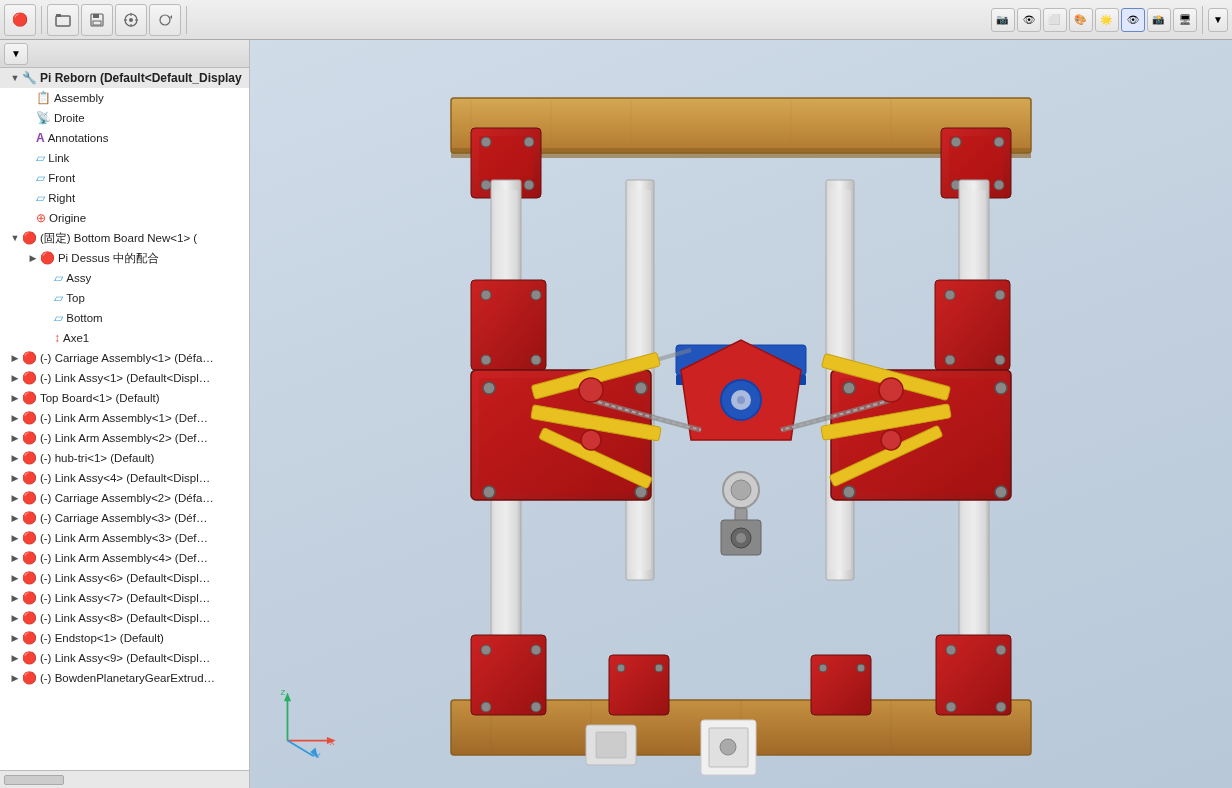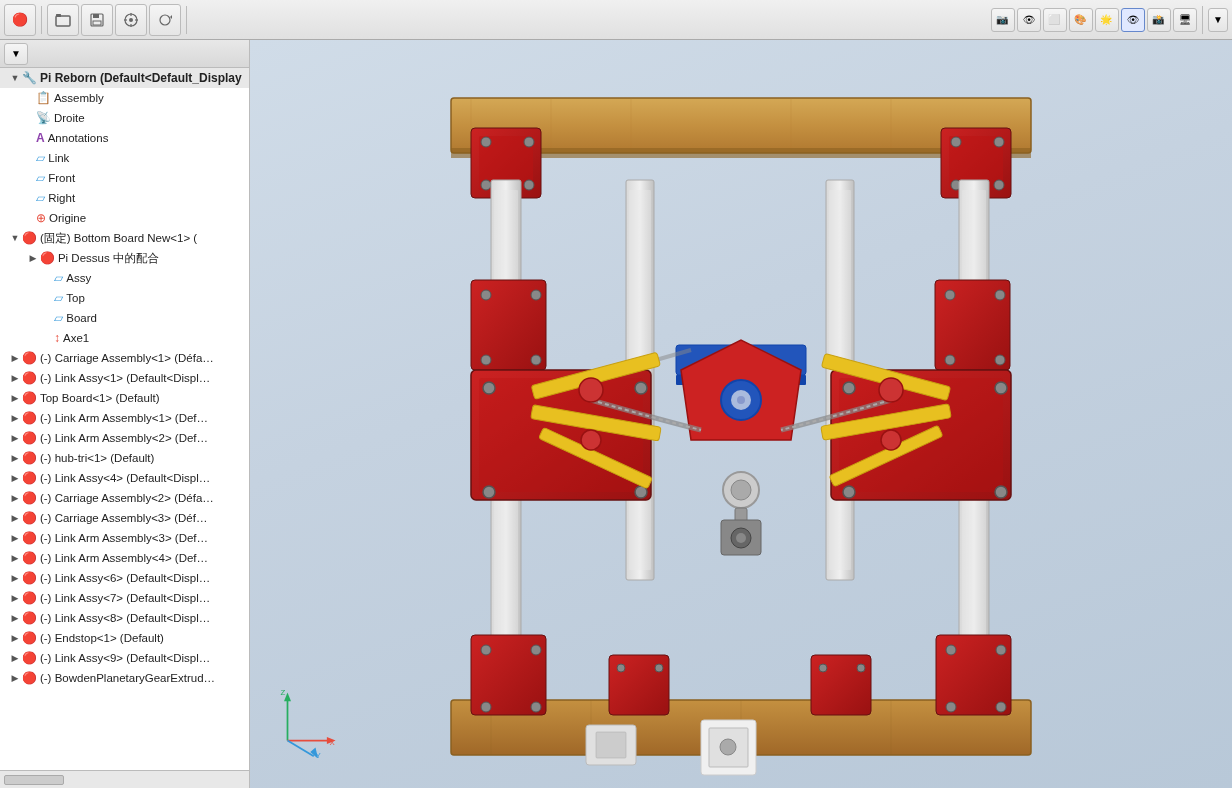--- a/index.html
+++ b/index.html
@@ -285,21 +285,21 @@
         <span class="indent" style="width:36px"></span>
         <span class="arrow"></span>
         <span class="icon" style="color:#3498db;">▱</span>
         <span class="label">Top</span>
       </div>
 
       <div class="tree-item">
         <span class="indent" style="width:36px"></span>
         <span class="arrow"></span>
         <span class="icon" style="color:#3498db;">▱</span>
-        <span class="label">Board</span>
+        <span class="label">Bottom</span>
       </div>
 
       <div class="tree-item">
         <span class="indent" style="width:36px"></span>
         <span class="arrow"></span>
         <span class="icon" style="color:#e74c3c;">↕</span>
         <span class="label">Axe1</span>
       </div>
 
       <div class="tree-item">

